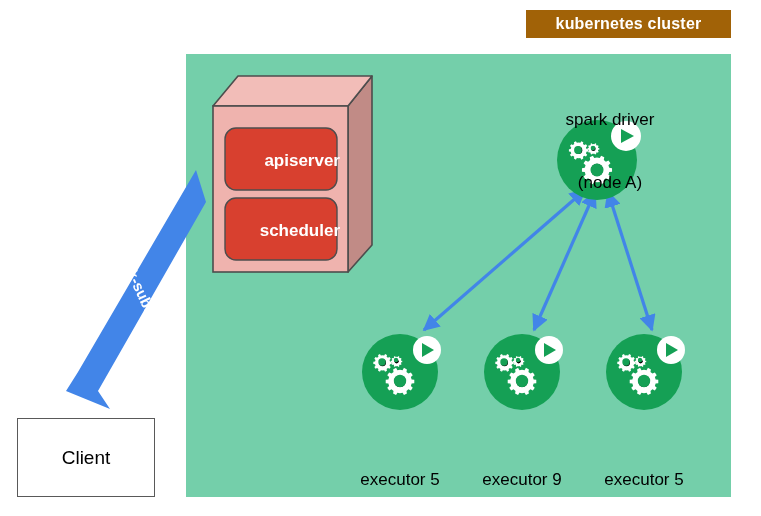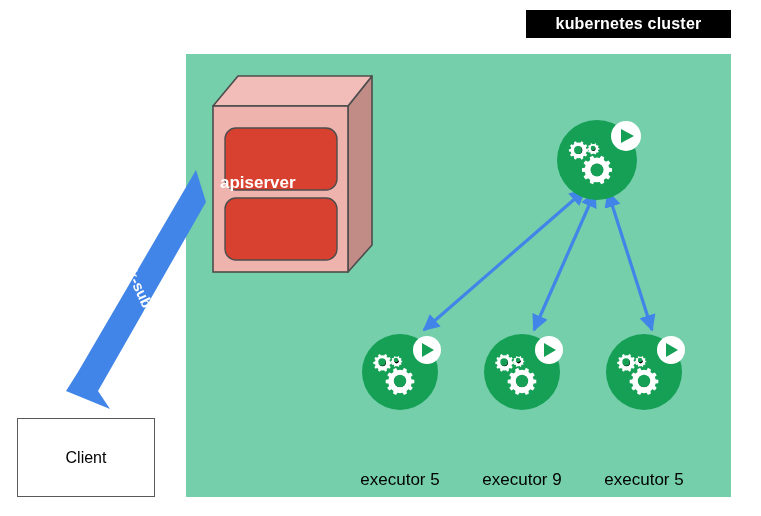--- a/index.html
+++ b/index.html
@@ -33,21 +33,21 @@
     text-align: center;
     white-space: pre;
     pointer-events: none;
   }
   #cluster-banner {
     position: absolute;
     left: 526px;
     top: 10px;
     width: 205px;
     height: 28px;
-    background: #000000;
+    background: #a16207;
     color: #ffffff;
     font-weight: bold;
     font-size: 16px;
     letter-spacing: 0.2px;
     display: flex;
     align-items: center;
     justify-content: center;
     font-family: "Liberation Sans", sans-serif;
   }
   #client-box {
@@ -55,33 +55,32 @@
     left: 17px;
     top: 418px;
     width: 138px;
     height: 79px;
     background: #ffffff;
     border: 1px solid #595959;
     box-sizing: border-box;
     display: flex;
     align-items: center;
     justify-content: center;
-    font-size: 16px;
+    font-size: 19px;
     color: #000000;
     font-family: "Liberation Sans", sans-serif;
   }
   .box-text {
     position: absolute;
     color: #ffffff;
     font-weight: bold;
     font-size: 17px;
     font-family: "Liberation Sans", sans-serif;
-    text-align: left;
+    text-align: right;
     width: 120px;
-    margin-top: 22px;
   }
   #apiserver-text { left: 220px; top: 151px; }
   #scheduler-text { left: 220px; top: 221px; }
   #driver-label { left: 535px; top: 67px; width: 150px; }
   #exec1-label { left: 340px; top: 427px; width: 120px; }
   #exec2-label { left: 462px; top: 427px; width: 120px; }
   #exec3-label { left: 584px; top: 427px; width: 120px; }
   #submit-text {
     position: absolute;
     left: 73px;
@@ -200,22 +199,25 @@
   </svg>
 
   <div id="cluster-banner">kubernetes cluster</div>
 
   <div id="client-box">
     <span>Client</span>
   </div>
 
   <div class="box-text" id="apiserver-text">apiserver</div>
 
+  <div class="box-text" id="scheduler-text">scheduler</div>
 
   <div class="lbl" id="driver-label">
+    <div>spark driver</div>
+    <div>(node A)</div>
   </div>
 
   <div class="lbl" id="exec1-label">
     <div>executor 5</div>
     
   </div>
 
   <div class="lbl" id="exec2-label">
     <div>executor 9</div>
     

